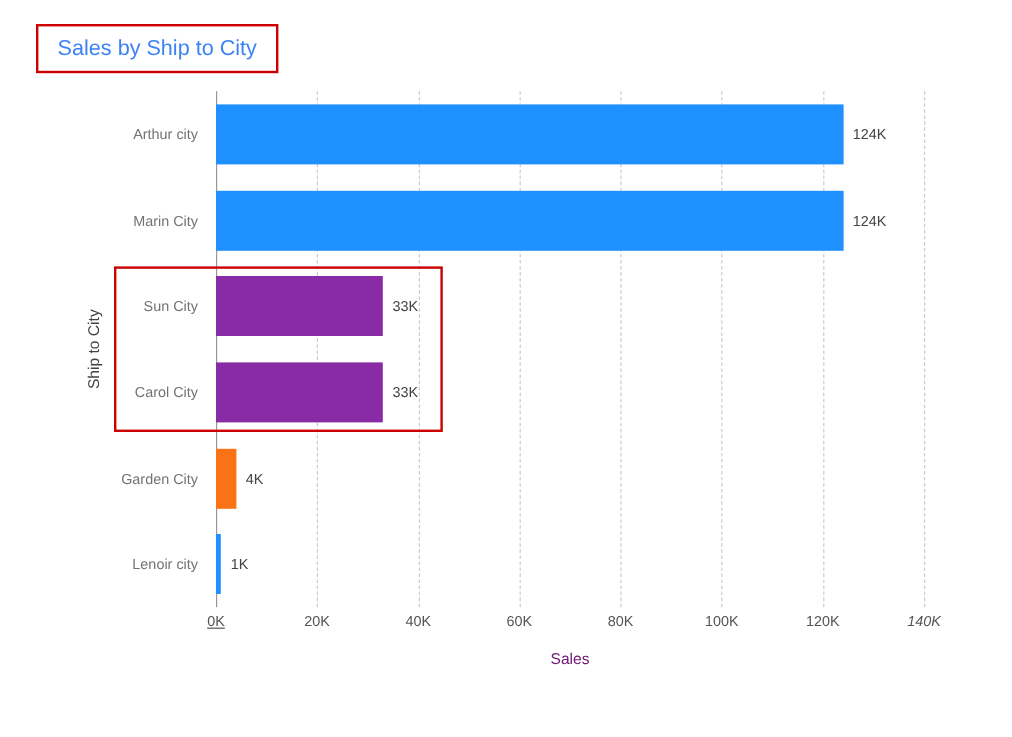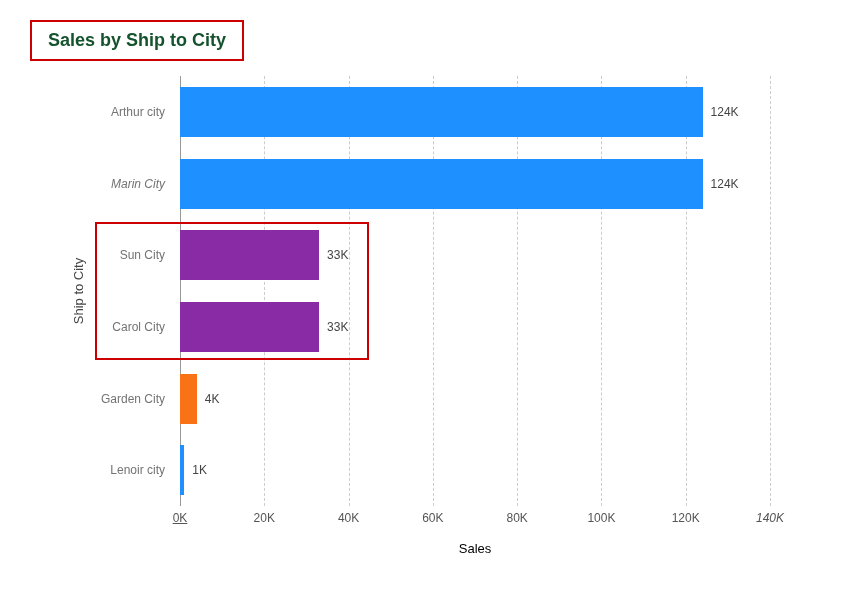--- a/index.html
+++ b/index.html
@@ -12,22 +12,22 @@
       padding: 20px 30px;
     }
     .title-box {
       border: 2px solid #c00;
       padding: 8px 16px;
       display: inline-block;
       margin-bottom: 15px;
     }
     .title {
       font-size: 18px;
-      color: #14532d;
-      font-weight: 700;
+      color: #3b82f6;
+      font-weight: 400;
     }
     .chart-area {
       position: relative;
       width: 780px;
       height: 490px;
     }
     .plot {
       position: absolute;
       left: 150px;
       top: 0;
@@ -109,21 +109,21 @@
       font-size: 13px;
       color: #444;
     }
     .x-axis-title {
       position: absolute;
       left: 150px;
       width: 590px;
       top: 465px;
       text-align: center;
       font-size: 13px;
-      color: #000000;
+      color: #701a75;
     }
     .highlight-box {
       position: absolute;
       border: 2px solid #c00;
       pointer-events: none;
     }
   </style>
 </head>
 <body>
 
@@ -132,21 +132,21 @@
 <div class="title-box">
   <div class="title">Sales by Ship to City</div>
 </div>
 
 <div class="chart-area">
 
   <div class="y-axis-title">Ship to City</div>
 
   <div class="y-labels">
       <div class="y-label" style="top: 35.8333px;">Arthur city</div>
-      <div class="y-label" style="top: 107.5px; font-style: italic;">Marin City</div>
+      <div class="y-label" style="top: 107.5px;">Marin City</div>
       <div class="y-label" style="top: 179.167px;">Sun City</div>
       <div class="y-label" style="top: 250.833px;">Carol City</div>
       <div class="y-label" style="top: 322.5px;">Garden City</div>
       <div class="y-label" style="top: 394.167px;">Lenoir city</div>
     </div>
 
   <div class="plot">
     <div class="gridlines">
         <div class="gridline solid" style="left: 0%;"></div>
         <div class="gridline" style="left: 14.2857%;"></div>

